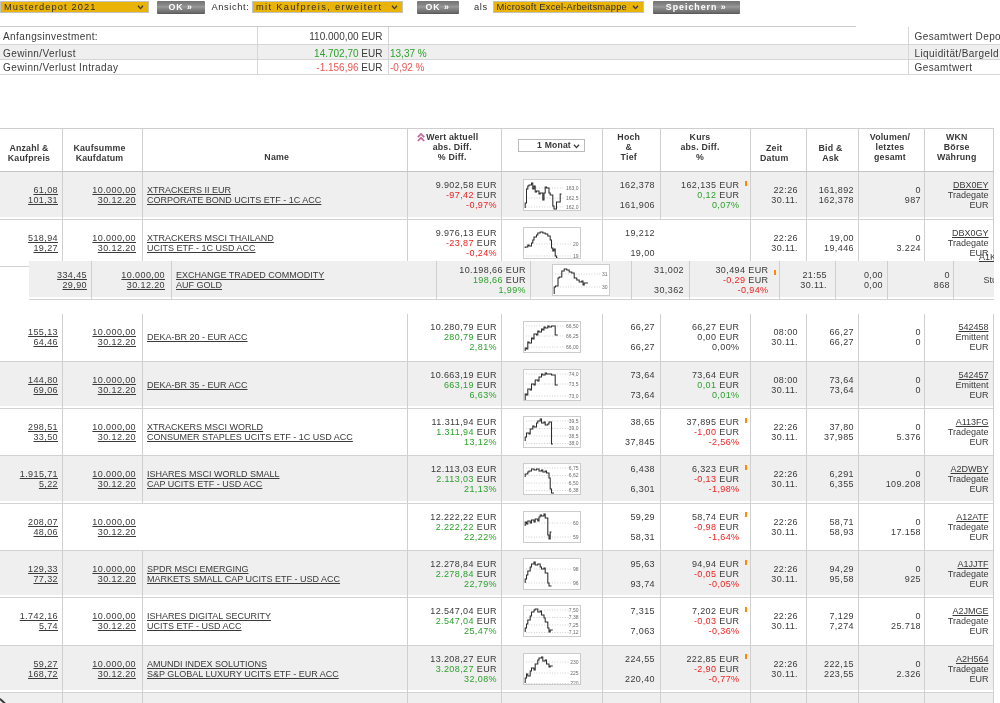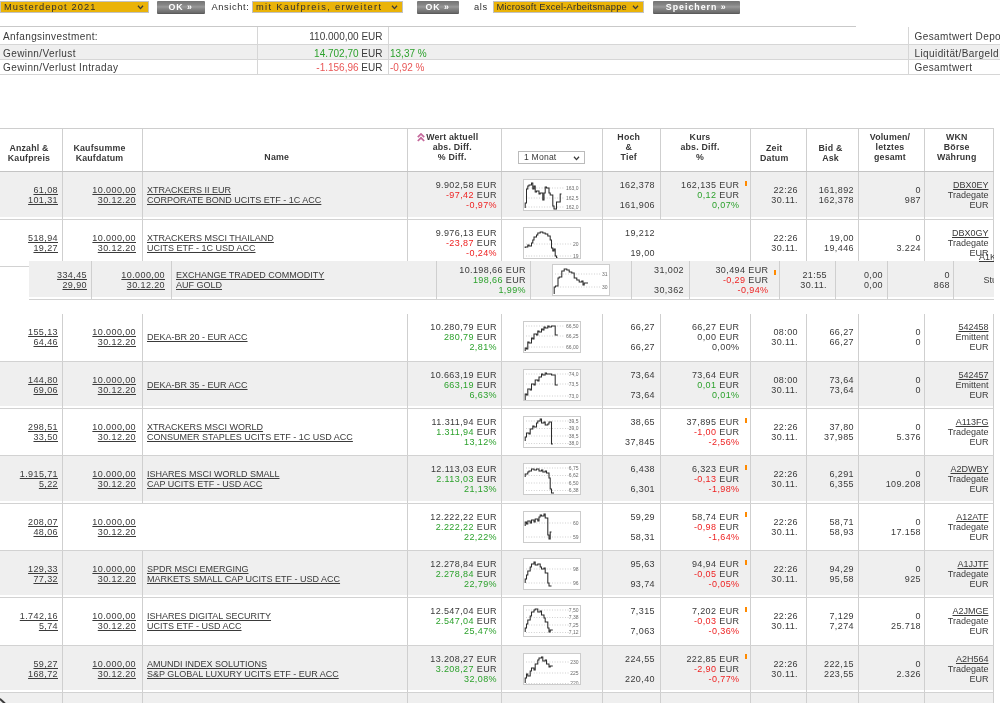--- a/index.html
+++ b/index.html
@@ -113,21 +113,21 @@
       <div class="cell c3 bl h1l" style="">
         <div>Name</div>
       </div>
       <div class="cell c4 bl h3l" style="">
         <div><span style="position:relative;"><svg style="position:absolute;left:-9px;top:0.5px;" width="8" height="9" viewBox="0 0 8 9">
               <path d="M0.8 4.2 L4 1 L7.2 4.2" fill="none" stroke="#c4679a" stroke-width="1.7"></path>
               <path d="M0.8 8 L4 4.8 L7.2 8" fill="none" stroke="#c4679a" stroke-width="1.7"></path>
             </svg>Wert aktuell</span><br>abs. Diff.<br>% Diff.</div>
       </div>
       <div class="cell c5 bl" style="">
-        <div style="width:67px;margin:0 auto;position:relative;border:1px solid #bbb;height:12.5px;background:#fff;font-weight:normal;font-size:8.6px;line-height:11px;text-align:left;padding-left:5px;">1 Monat<svg style="position:absolute;right:4px;top:4px;" width="7" height="5" viewBox="0 0 7 5">
+        <div style="width:67px;margin:12px auto;position:relative;border:1px solid #bbb;height:12.5px;background:#fff;font-weight:bold;font-size:8.6px;line-height:11px;text-align:center;padding-left:5px;">1 Monat<svg style="position:absolute;right:4px;top:4px;" width="7" height="5" viewBox="0 0 7 5">
             <path d="M1 0.8 L3.5 3.6 L6 0.8" stroke="#3a3a3a" stroke-width="1.3" fill="none"></path>
           </svg></div>
       </div>
       <div class="cell c6 bl h3l" style="">
         <div>Hoch<br>&amp;<br>Tief</div>
       </div>
       <div class="cell c7 bl h3l" style="">
         <div>Kurs<br>abs. Diff.<br>%</div>
       </div>
       <div class="cell c8 bl" style="">

